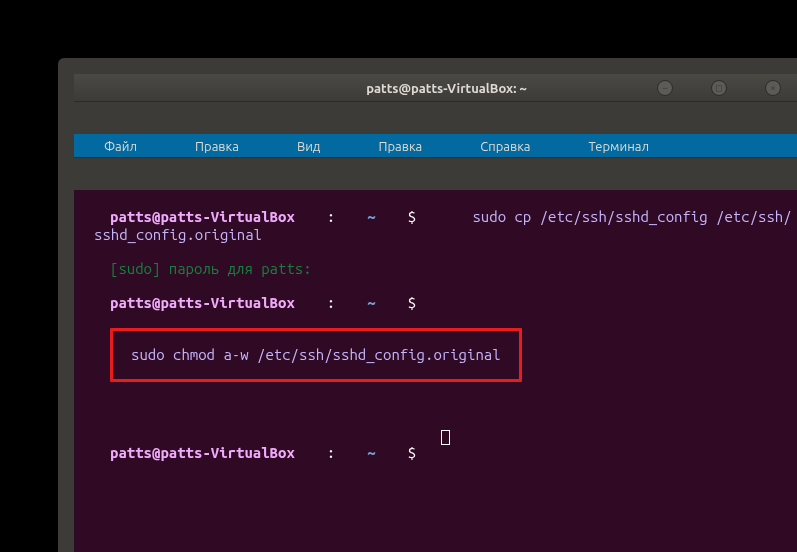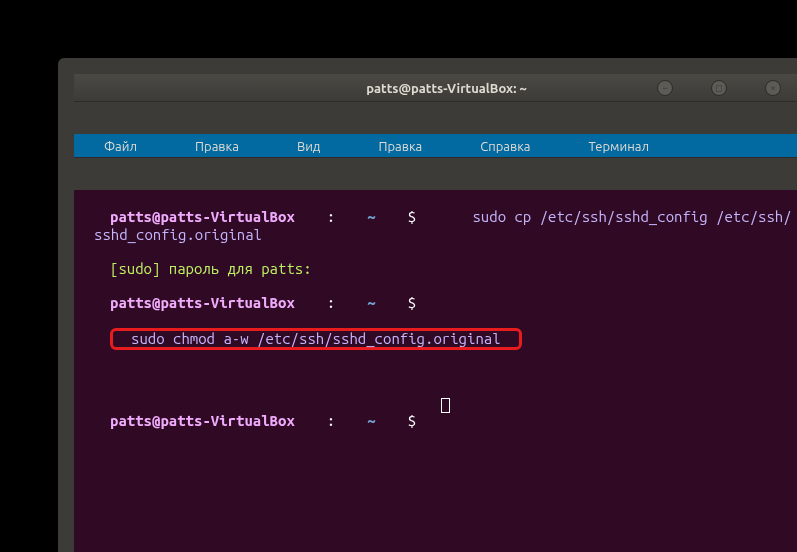--- a/index.html
+++ b/index.html
@@ -93,26 +93,26 @@
       color: #729fcf;
       font-weight: bold;
     }
     .prompt-sep {
       color: #ffffff;
     }
     .cmd-text {
       color: #c4b5fd;
     }
     .output-text {
-      color: #bef264;
+      color: #15803d;
     }
     .highlighted {
       border: 3px solid #e81c1c;
-      border-radius: 6px;
-      padding: 0 2px;
+      border-radius: 1px;
+      padding: 16px 2px;
       display: inline-block;
       line-height: 16px;
     }
     .cursor {
       display: inline-block;
       width: 9px;
       height: 15px;
       border: 1px solid #ffffff;
       vertical-align: text-bottom;
       margin-left: 1px;

